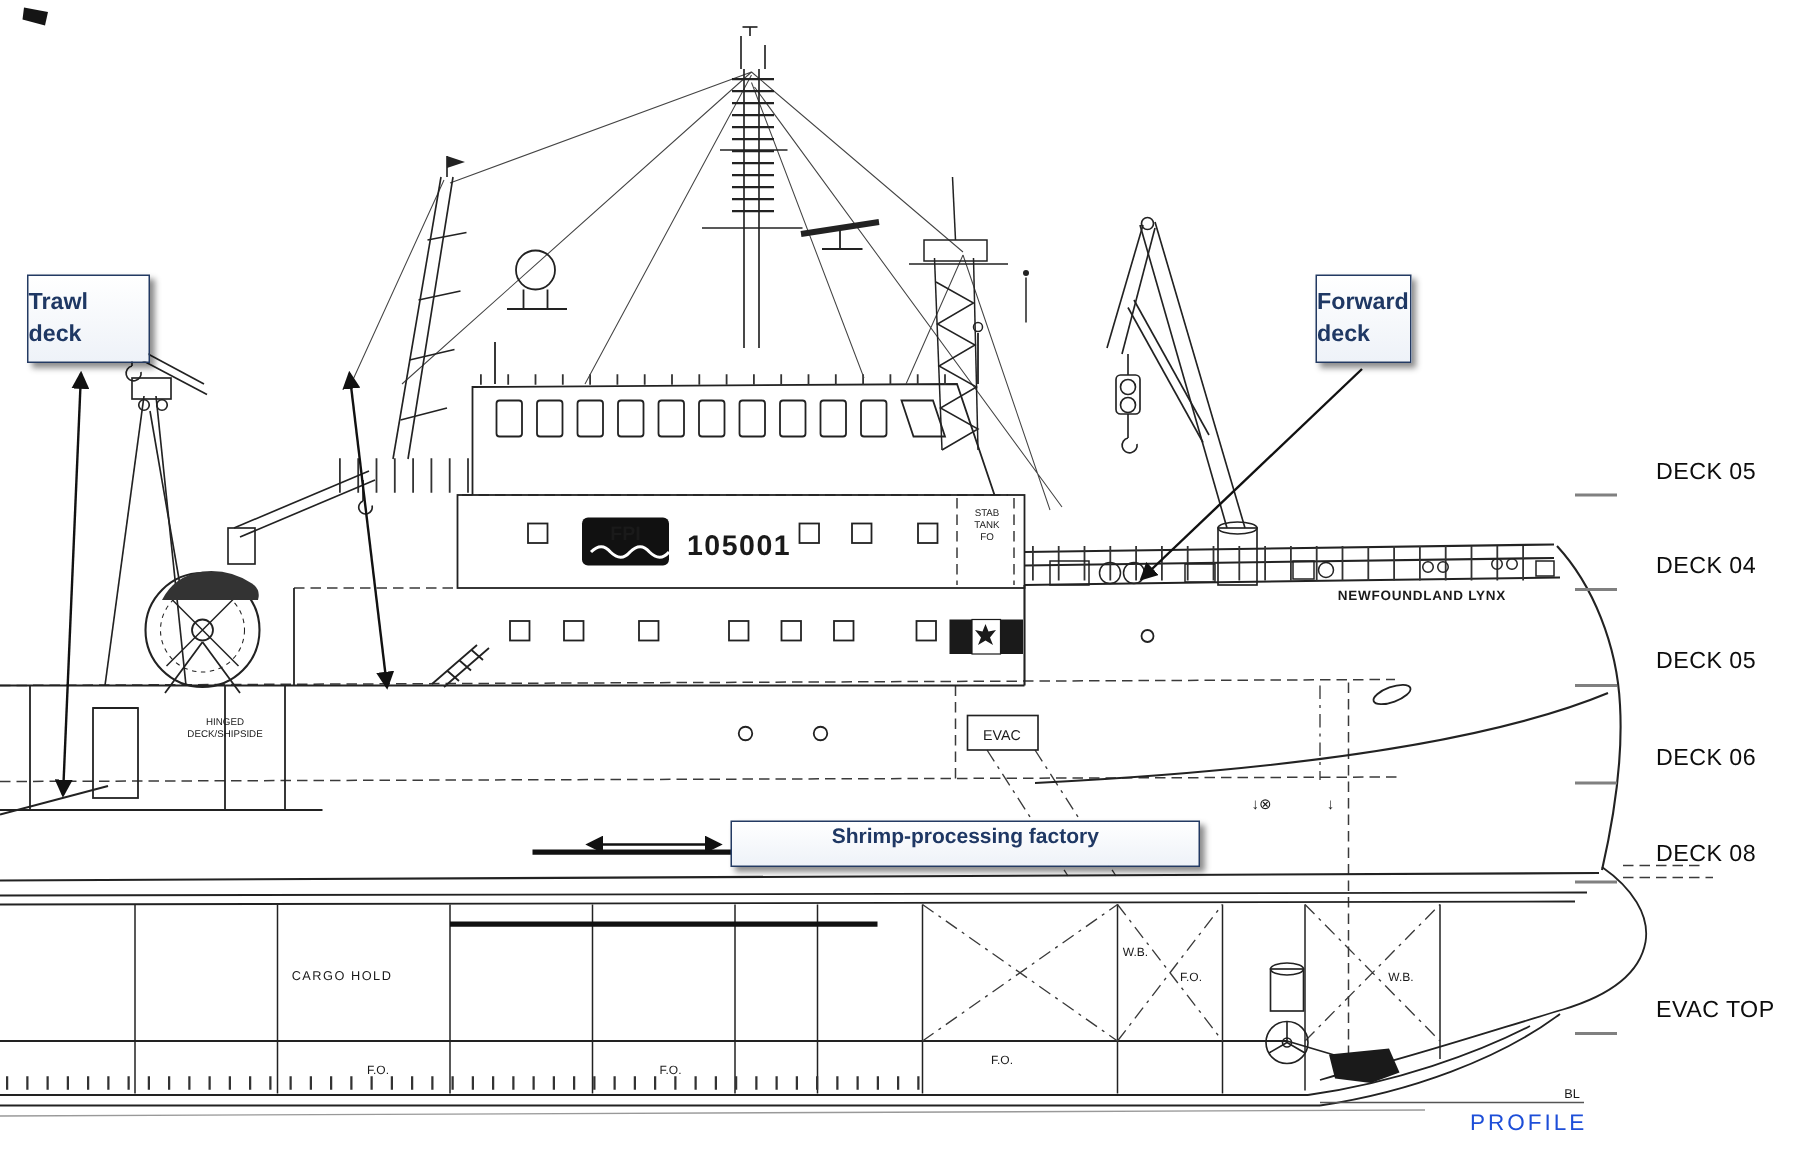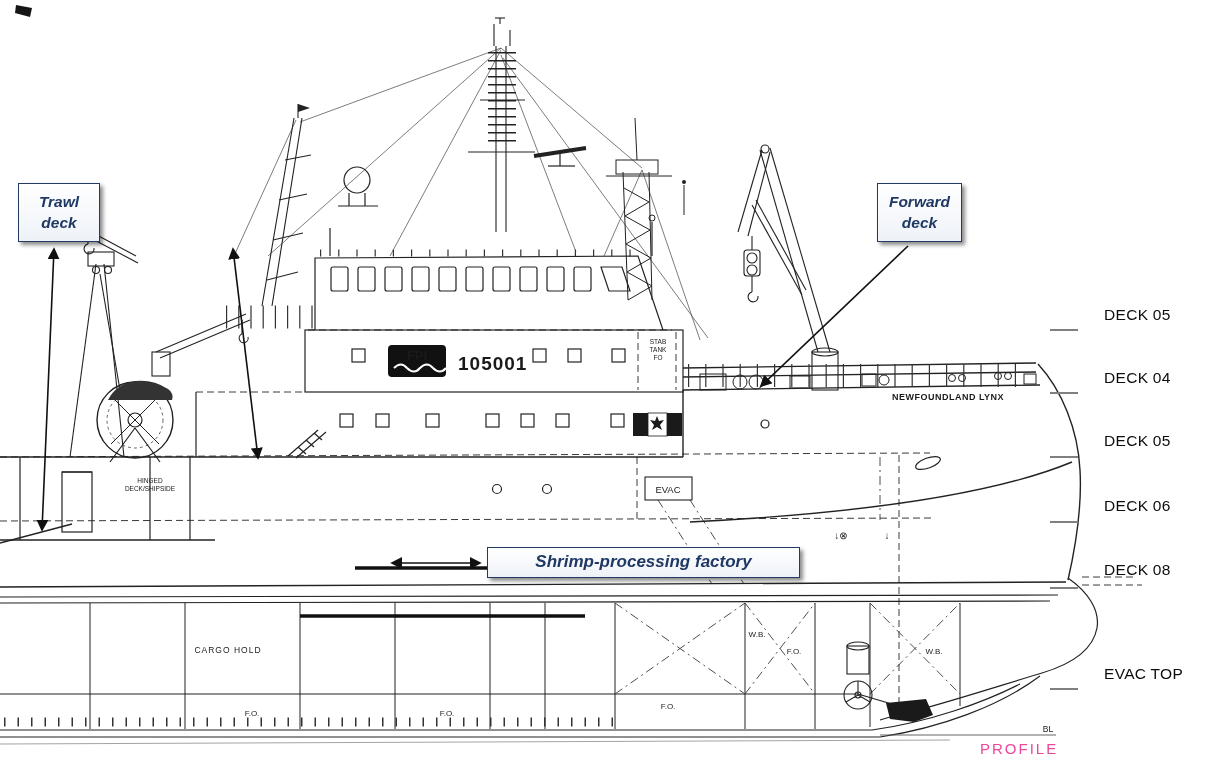--- a/index.html
+++ b/index.html
@@ -4,33 +4,33 @@
 <style>
   html,body{margin:0;padding:0;background:#fff;}
   .canvas{
     position:relative;width:1208px;height:771px;background:#ffffff;
     font-family:"Liberation Sans", sans-serif;overflow:hidden;
   }
   .canvas svg{position:absolute;left:0;top:0;}
   svg text{font-family:"Liberation Sans", sans-serif;fill:#1a1a1a;}
   .callout{
     position:absolute;box-sizing:border-box;
-    display:flex;flex-direction:column;align-items:center;justify-content:center;
+    display:flex;flex-direction:column;align-items:flex-start;justify-content:center;
     border:1.5px solid #233a63;background:linear-gradient(#ffffff,#eef2f8);
     box-shadow:3px 3px 4px rgba(0,0,0,.45);
-    color:#1f3864;font-weight:bold;font-size:15.5px;line-height:1.3;text-align:center;font-style:italic;
+    color:#1f3864;font-weight:bold;font-size:15.5px;line-height:1.3;text-align:center;
   }
   .callout span{display:block;}
-  .callout.single{flex-direction:row;font-size:17px;}
+  .callout.single{flex-direction:row;font-size:14px;}
   .deck-label{
     position:absolute;left:1084px;width:120px;height:20px;
     font-size:15.5px;color:#0d0d0d;font-weight:500;letter-spacing:.3px;white-space:nowrap;margin-left:20px;
   }
   .profile-label{
-    position:absolute;left:980px;top:740px;font-size:15px;color:#ec4899;letter-spacing:2px;
+    position:absolute;left:980px;top:740px;font-size:15px;color:#1d4ed8;letter-spacing:2px;
   }
 </style>
 </head>
 <body>
 
 <div class="canvas">
 
 <svg width="1208" height="771" viewBox="0 0 1208 771">
   <defs>
     <marker id="ah" viewBox="0 0 10 10" refX="8.5" refY="5" markerWidth="7.5" markerHeight="7.5" orient="auto-start-reverse">
@@ -338,21 +338,21 @@
     <line x1="233" y1="249" x2="258" y2="458" marker-start="url(#ah)" marker-end="url(#ah)"></line>
     <line x1="908" y1="246" x2="761" y2="386" marker-end="url(#ah)"></line>
     <line x1="392" y1="563" x2="480" y2="563" marker-start="url(#ah)" marker-end="url(#ah)"></line>
   </g>
 </svg>
 
 <div class="callout" style="left:18px;top:183px;width:82px;height:59px">
   <span>Trawl</span>
   <span>deck</span>
 </div>
-<div class="callout" style="left:877px;top:183px;width:85px;height:59px">
+<div class="callout" style="left:877px;top:183px;width:64px;height:59px">
   <span>Forward</span>
   <span>deck</span>
 </div>
 <div class="callout single" style="left:487px;top:547px;width:313px;height:31px">
   <span>Shrimp-processing factory</span>
 </div>
 
 <div class="deck-label" style="top:306px">DECK 05</div>
 <div class="deck-label" style="top:369px">DECK 04</div>
 <div class="deck-label" style="top:432px">DECK 05</div>

